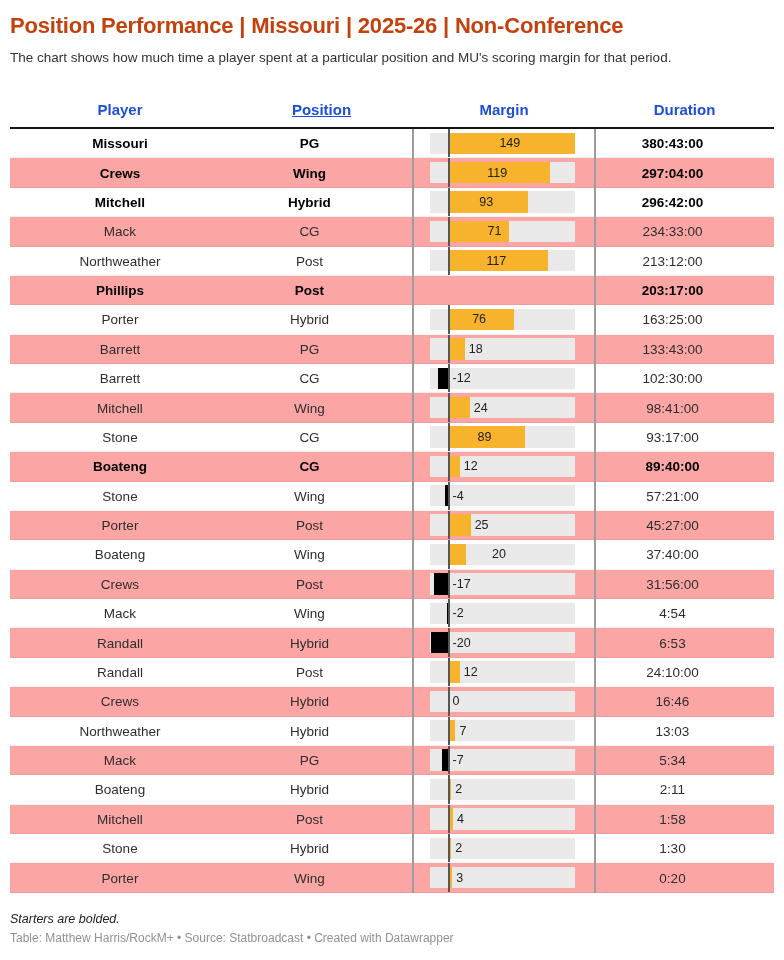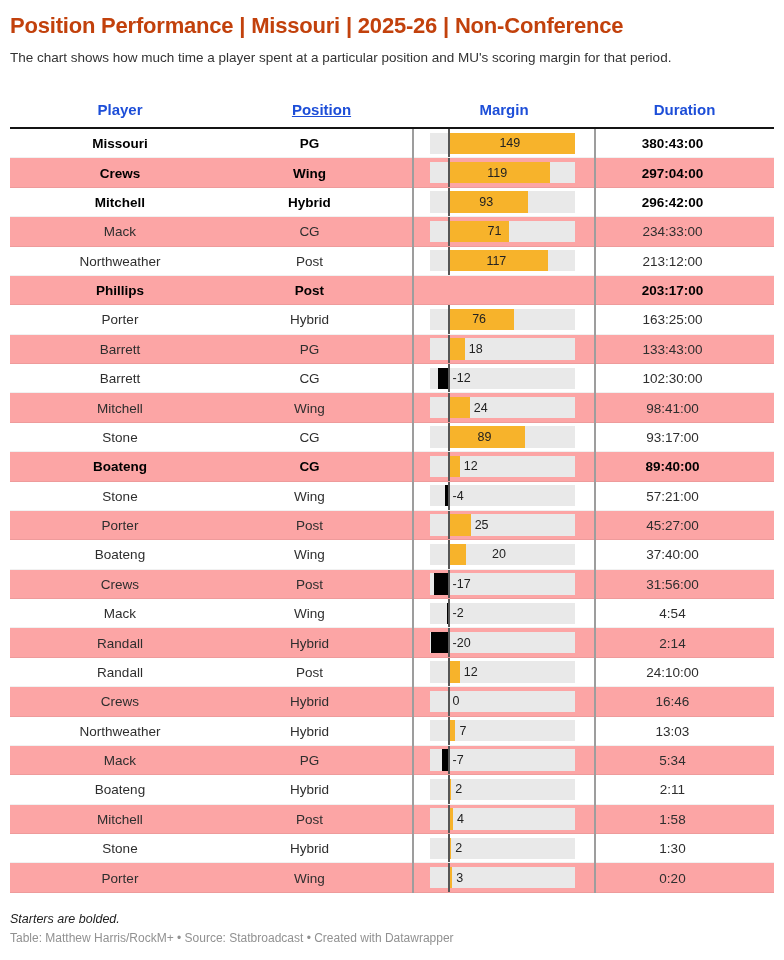--- a/index.html
+++ b/index.html
@@ -235,21 +235,21 @@
       </div>
       <div class="row alt">
         <div class="cell c-player">Randall</div>
         <div class="cell c-pos">Hybrid</div>
         <div class="c-margin">
           <div class="track"></div>
           <div class="zline"></div>
           <div class="bar neg" style="width: 16.8456px; left: 18.3544px;"></div>
           <div class="mlabel" style="left: 39.6px;">-20</div>
         </div>
-        <div class="cell c-duration">2:14</div>
+        <div class="cell c-duration">6:53</div>
       </div>
       <div class="row">
         <div class="cell c-player">Randall</div>
         <div class="cell c-pos">Post</div>
         <div class="c-margin">
           <div class="track"></div>
           <div class="zline"></div>
           <div class="bar pos" style="width: 10.1074px;"></div>
           <div class="mlabel" style="left: 50.7074px;">12</div>
         </div>

